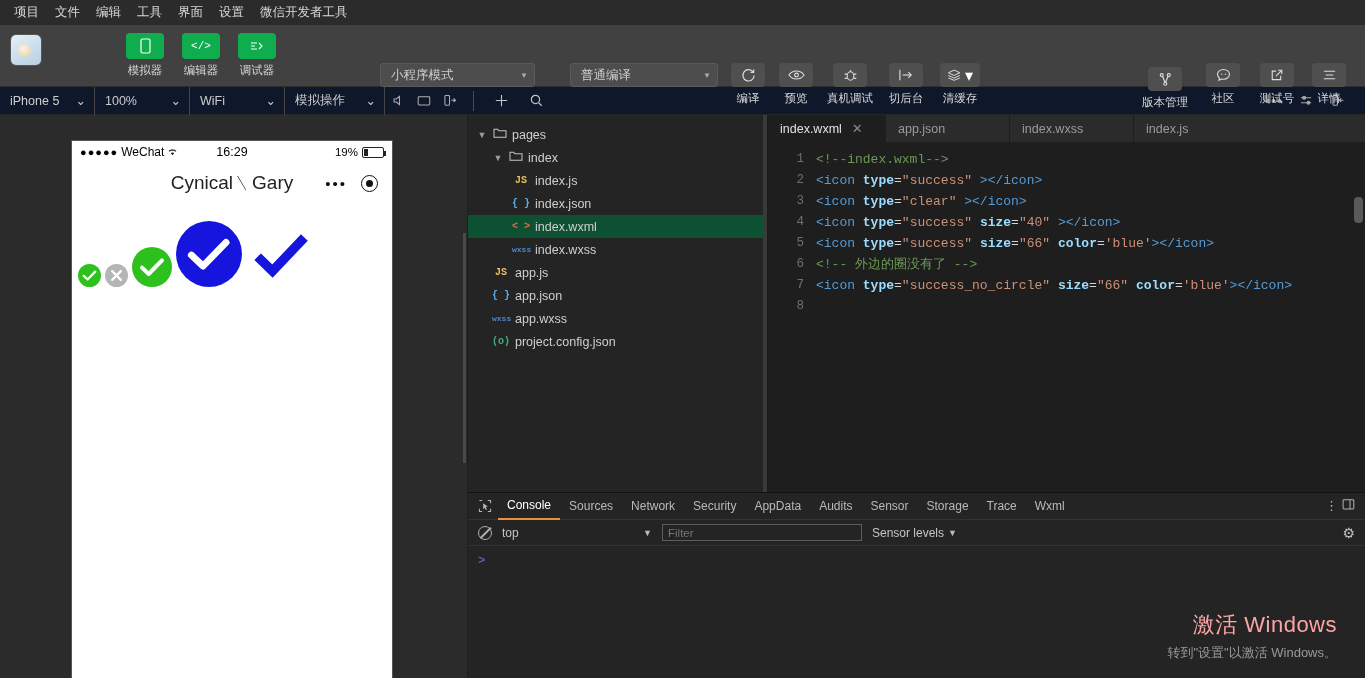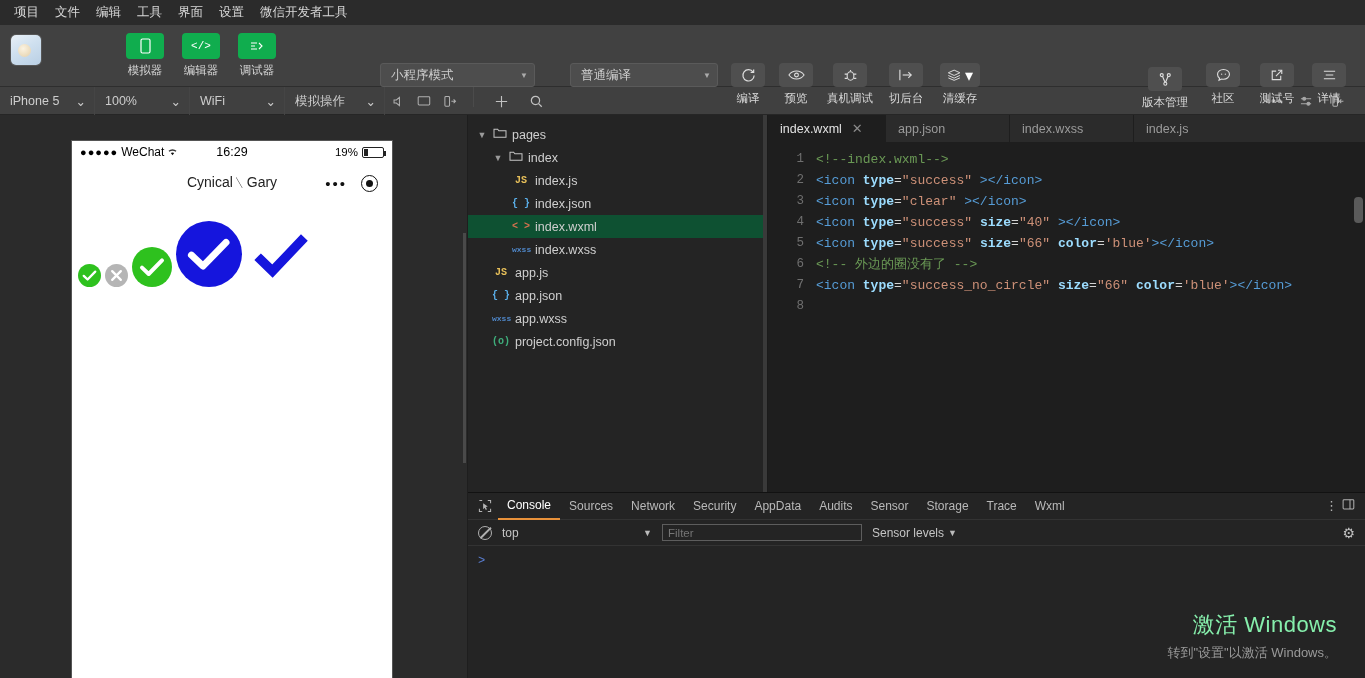--- a/index.html
+++ b/index.html
@@ -63,22 +63,22 @@
     justify-content: space-between;
   }
   .select .caret { font-size: 8px; color: #aaa; margin-left: 10px; }
 
   .mode-select { position: absolute; left: 380px; top: 38px; width: 155px; }
   .compile-group { position: absolute; left: 570px; top: 38px; display:flex; align-items:flex-start; gap:0; }
   .compile-select { width: 148px; }
 
   
   .subbar {
-    height: 28px; background: #404040;
-    display: flex; align-items: flex-start;
+    height: 28px; background: #0f172a;
+    display: flex; align-items: center;
     border-bottom: 1px solid #262626;
     font-size: 12px; color: #c8c8c8;
   }
   .sb-select {
     height: 28px; display: flex; align-items: center; justify-content: space-between;
     padding: 0 8px 0 10px; border-right: 1px solid #454545; color: #cdcdcd; font-size: 12.5px;
   }
   .sb-icon {
     width: 26px; height: 28px; display:flex; align-items:center; justify-content:center;
     color: #b0b0b0;
@@ -110,21 +110,21 @@
     position: relative; display:flex; align-items:center;
   }
   .battery:after {
     content:""; position:absolute; right:-3px; top:3px; width:2px; height:5px; background:#222;
   }
   .battery i { display:block; height:7px; width:4px; background:#222; margin-left:1px; }
   .phone-nav {
     height: 40px; display:flex; align-items:center; justify-content:center;
     position: relative; color:#111; font-size: 14px;
   }
-  .nav-title { font-size: 14px; color:#222; }
+  .nav-title { font-size: 19px; color:#222; }
   .nav-caps { position:absolute; right: 14px; display:flex; align-items:center; gap:14px; }
   .cap-dots { font-size: 15px; letter-spacing: 2px; line-height: 1; }
   .cap-circle {
     width: 17px; height: 17px; border-radius:50%; border: 1.6px solid #111;
     display:flex; align-items:center; justify-content:center;
   }
   .cap-circle b { width: 7px; height:7px; border-radius:50%; background:#111; display:block; }
   .icon-row { display:flex; align-items:flex-end; gap: 4px; padding-left: 6px; margin-top: 8px; height: 80px; }
 
   
@@ -205,21 +205,21 @@
   }
   .gear { margin-left:auto; color:#c0c0c0; font-size: 14px; }
   .console-body { padding: 8px 10px; font-size: 12px; color:#5a7fd4;
     font-family:"Liberation Mono", monospace; }
 
   
   .watermark {
     position: absolute; right: 28px; bottom: 16px; text-align: right;
     color: #8d8d8d; pointer-events:none;
   }
-  .wm1 { font-size: 22px; letter-spacing: 0.5px; color:#86efac; }
+  .wm1 { font-size: 22px; letter-spacing: 0.5px; color:#fca5a5; }
   .wm2 { font-size: 13px; margin-top: 4px; color:#9a9a9a; }
 </style>
 </head>
 <body>
 
 <div id="app">
 
   <div class="menubar">
     <div class="mi">项目</div>
     <div class="mi">文件</div>

